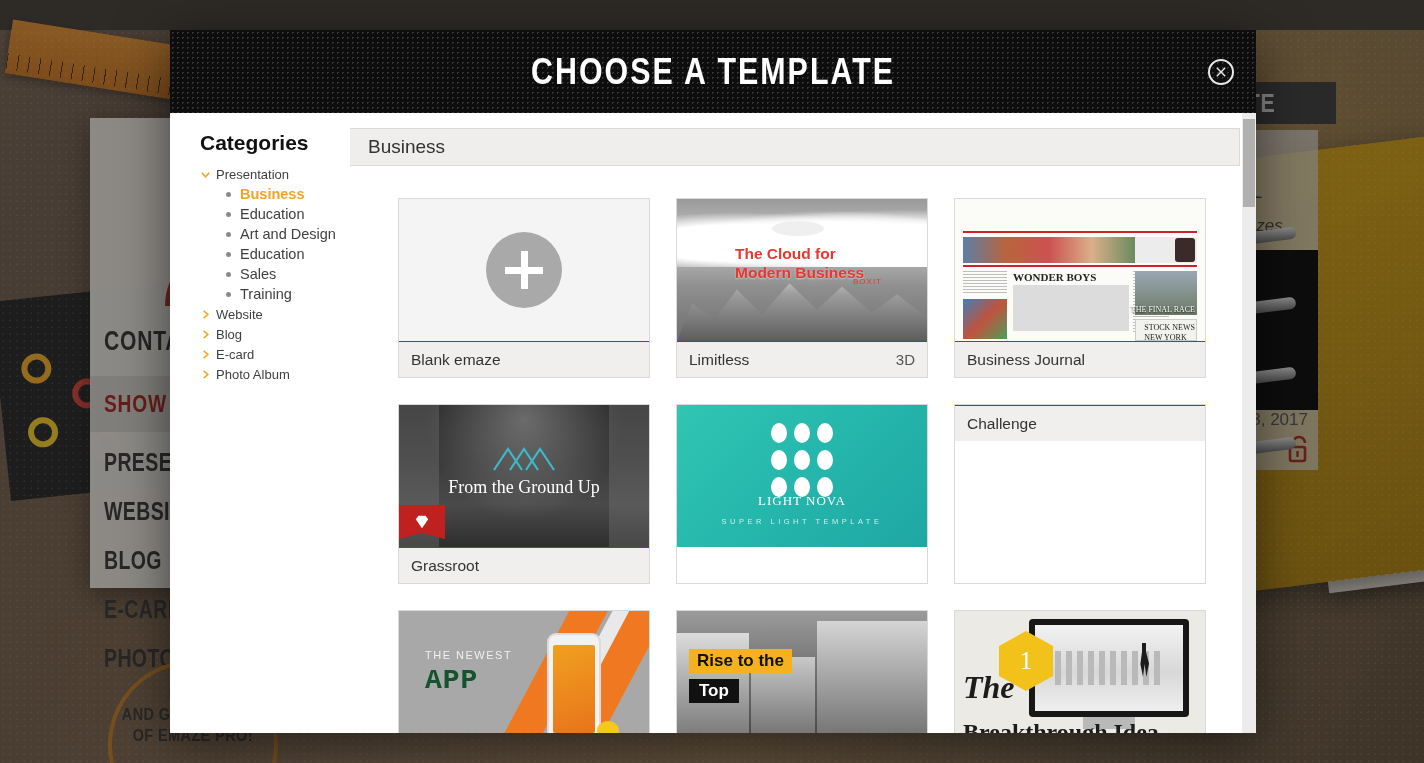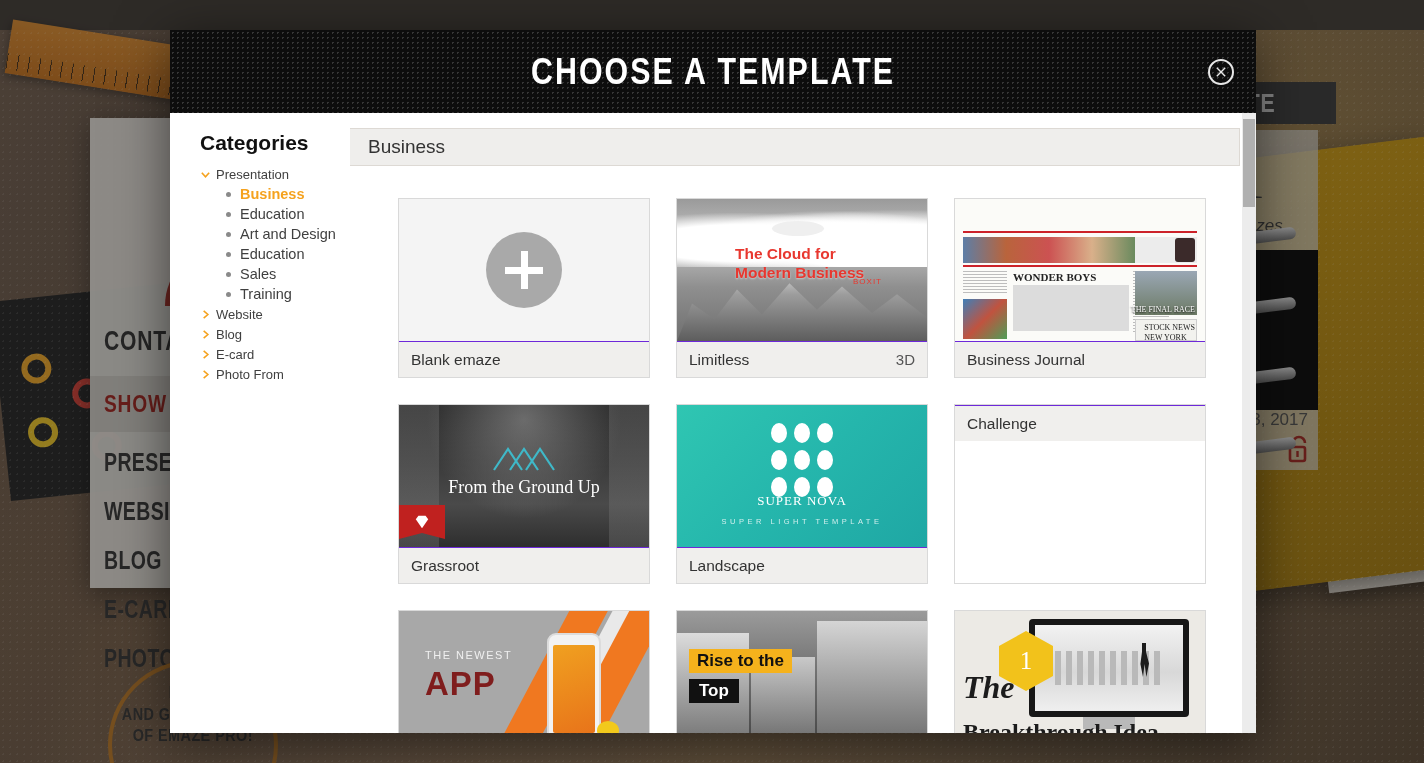--- a/index.html
+++ b/index.html
@@ -255,21 +255,21 @@
     letter-spacing:.5px; font-family:"Liberation Sans Narrow","Liberation Sans",sans-serif;}
   .viewbest{ position:absolute; left:9px; top:98px; color:#efefef; font-size:7px; letter-spacing:1px;}
   .dotrow{ position:absolute; left:9px; top:110px; display:flex; gap:3px;}
   .dotrow i{ width:8px;height:8px;border-radius:50%;display:block;}
   .subtle{ position:absolute; left:9px; top:124px; color:#d8d8d8; font-size:5px; letter-spacing:.4px;}
 
   .th-app{ background:#a8a8a8; }
   .th-app .str{ position:absolute; top:-40px; width:34px; height:240px; background:#f07820; transform:rotate(28deg);}
   .th-app .strw{ position:absolute; top:-40px; width:16px; height:240px; background:#e9e9e9; transform:rotate(28deg);}
   .newest{ position:absolute; left:26px; top:38px; color:#f0f0f0; font-size:11px; letter-spacing:1.5px;}
-  .appw{ position:absolute; left:26px; top:54px; color:#7f1d1d; font-size:33px; font-weight:bold; letter-spacing:1px;}
+  .appw{ position:absolute; left:26px; top:54px; color:#14532d; font-size:28px; font-weight:bold; letter-spacing:1px;font-family:Liberation Mono, monospace;}
   .phone{ position:absolute; left:148px; top:22px; width:54px; height:112px; background:#f2f2f2;
     border-radius:9px; border:2px solid #dcdcdc;}
   .phone i{ position:absolute; left:4px; top:10px; right:4px; bottom:10px;
     background:linear-gradient(160deg,#f0a020,#e8741a); border-radius:2px;}
   .lemon{ position:absolute; width:22px; height:19px; border-radius:50%; background:#f2c91c;}
 
   .th-rise{ background:linear-gradient(180deg,#9b9b9b 0%,#6f6f6f 45%,#3f3f3f 100%);}
   .th-rise .bldg{ position:absolute; bottom:0; background:linear-gradient(180deg,#dcdcdc,#6a6a6a);}
   .rise-y{ position:absolute; left:12px; top:38px; background:#f5b21c; color:#111;
     font-size:17px; font-weight:bold; padding:2px 8px;}
@@ -449,21 +449,21 @@
               </svg>
           </span>
           <span>E-card</span>
         </div>
         <div class="cat-row">
           <span class="chev">
             <svg viewBox="0 0 12 12" width="11" height="11">
                 <path d="M4 2 L8.6 6 L4 10" fill="none" stroke="#f5a21e" stroke-width="1.7"></path>
               </svg>
           </span>
-          <span>Photo From</span>
+          <span>Photo Album</span>
         </div>
       </div>
 
       <div class="tpl-pane">
         <div class="sec-head">Business</div>
 
         <div class="grid">
 
           <div class="tpl-card">
             <div class="tpl-thumb th-blank">
@@ -547,26 +547,22 @@
                 <i></i>
                   <i></i>
                   <i></i>
                   <i></i>
                   <i></i>
                   <i></i>
                   <i></i>
                   <i></i>
                   <i></i>
               </div>
-              <div class="supernova">SUPER NOVA</div>
+              <div class="supernova">LIGHT NOVA</div>
               <div class="slt">SUPER LIGHT TEMPLATE</div>
-            </div>
-            <div class="tpl-foot">
-              <span>Landscape</span>
-              <span class="badge3d"></span>
             </div>
           </div>
 
           <div class="tpl-card">
             <div class="tpl-foot">
               <span>Challenge</span>
               <span class="badge3d"></span>
             </div>
           </div>
 

